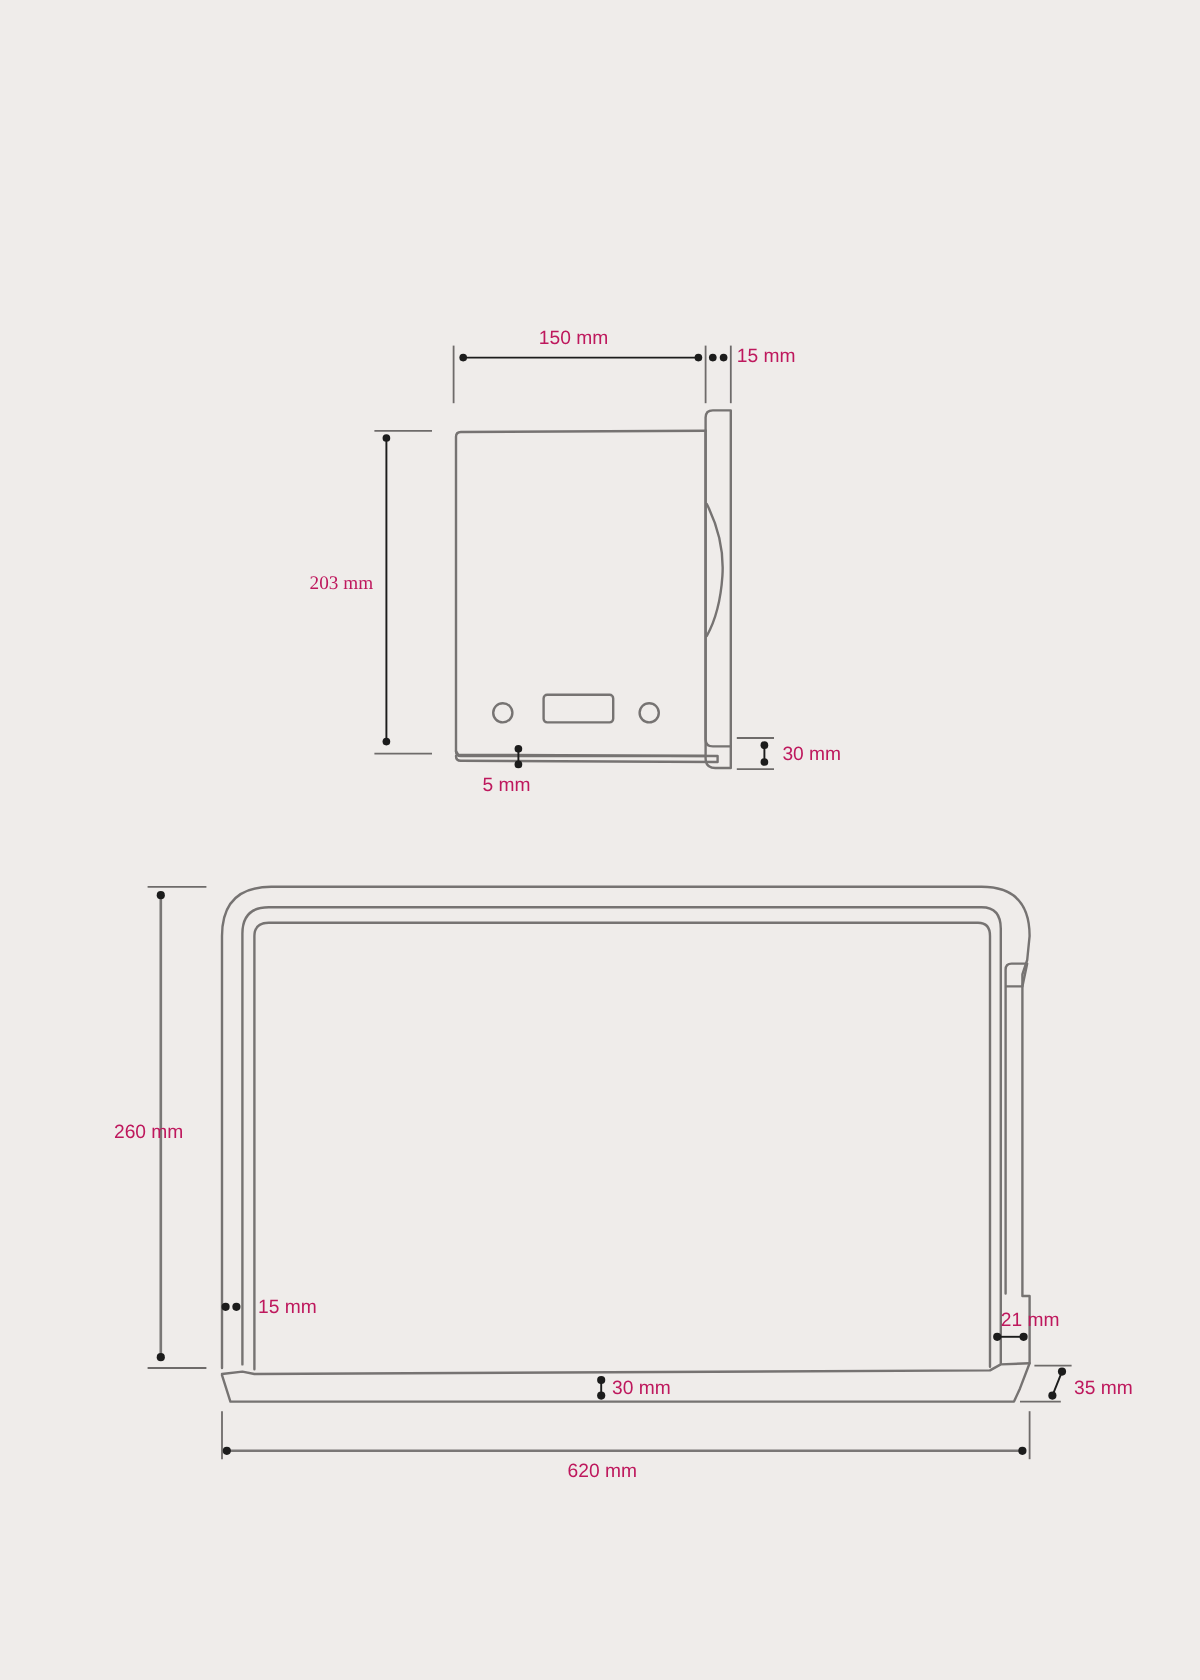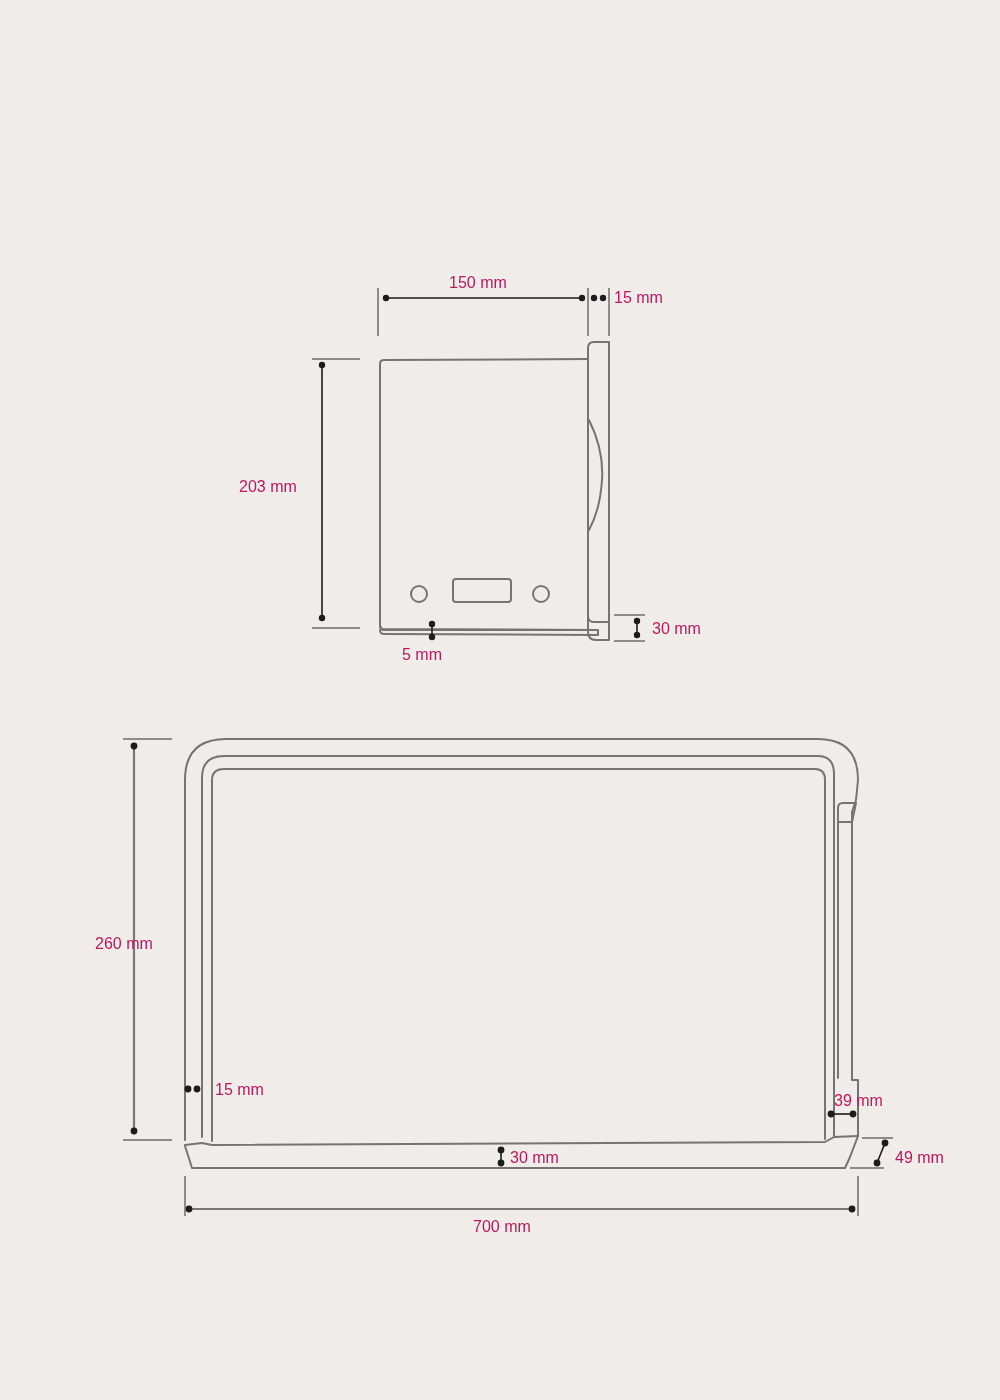--- a/index.html
+++ b/index.html
@@ -112,22 +112,22 @@
     <line class="ext" x1="185" y1="1176" x2="185" y2="1216"></line>
     <line class="ext" x1="858" y1="1176" x2="858" y2="1216"></line>
     <line class="dimg" x1="189" y1="1209" x2="852" y2="1209"></line>
     <circle class="dot" cx="189" cy="1209" r="3.4"></circle>
     <circle class="dot" cx="852" cy="1209" r="3.4"></circle>
   </g>
 </svg>
 
 <div class="label" style="left:449px; top:275px;">150 mm</div>
 <div class="label" style="left:614px; top:290px;">15 mm</div>
-<div class="label" style="left:239px; top:479px;">203 mm</div>
+<div class="label" style="left:258px; top:479px;font-family:Liberation Serif, serif;">203 mm</div>
 <div class="label" style="left:402px; top:647px;">5 mm</div>
 <div class="label" style="left:652px; top:621px;">30 mm</div>
 
 <div class="label" style="left:57px; top:936px;margin-left:38px;">260 mm</div>
 <div class="label" style="left:215px; top:1082px;">15 mm</div>
 <div class="label" style="left:510px; top:1150px;">30 mm</div>
-<div class="label" style="left:834px; top:1093px;">39 mm</div>
-<div class="label" style="left:895px; top:1150px;">49 mm</div>
-<div class="label" style="left:473px; top:1219px;">700 mm</div>
+<div class="label" style="left:834px; top:1093px;">21 mm</div>
+<div class="label" style="left:895px; top:1150px;">35 mm</div>
+<div class="label" style="left:473px; top:1219px;">620 mm</div>
 
 </body></html>

